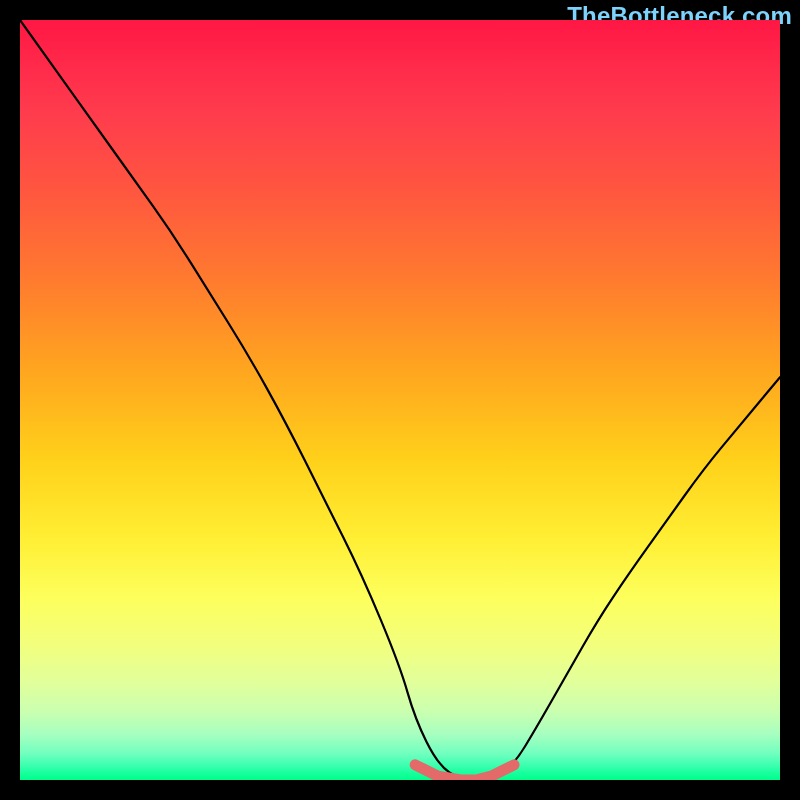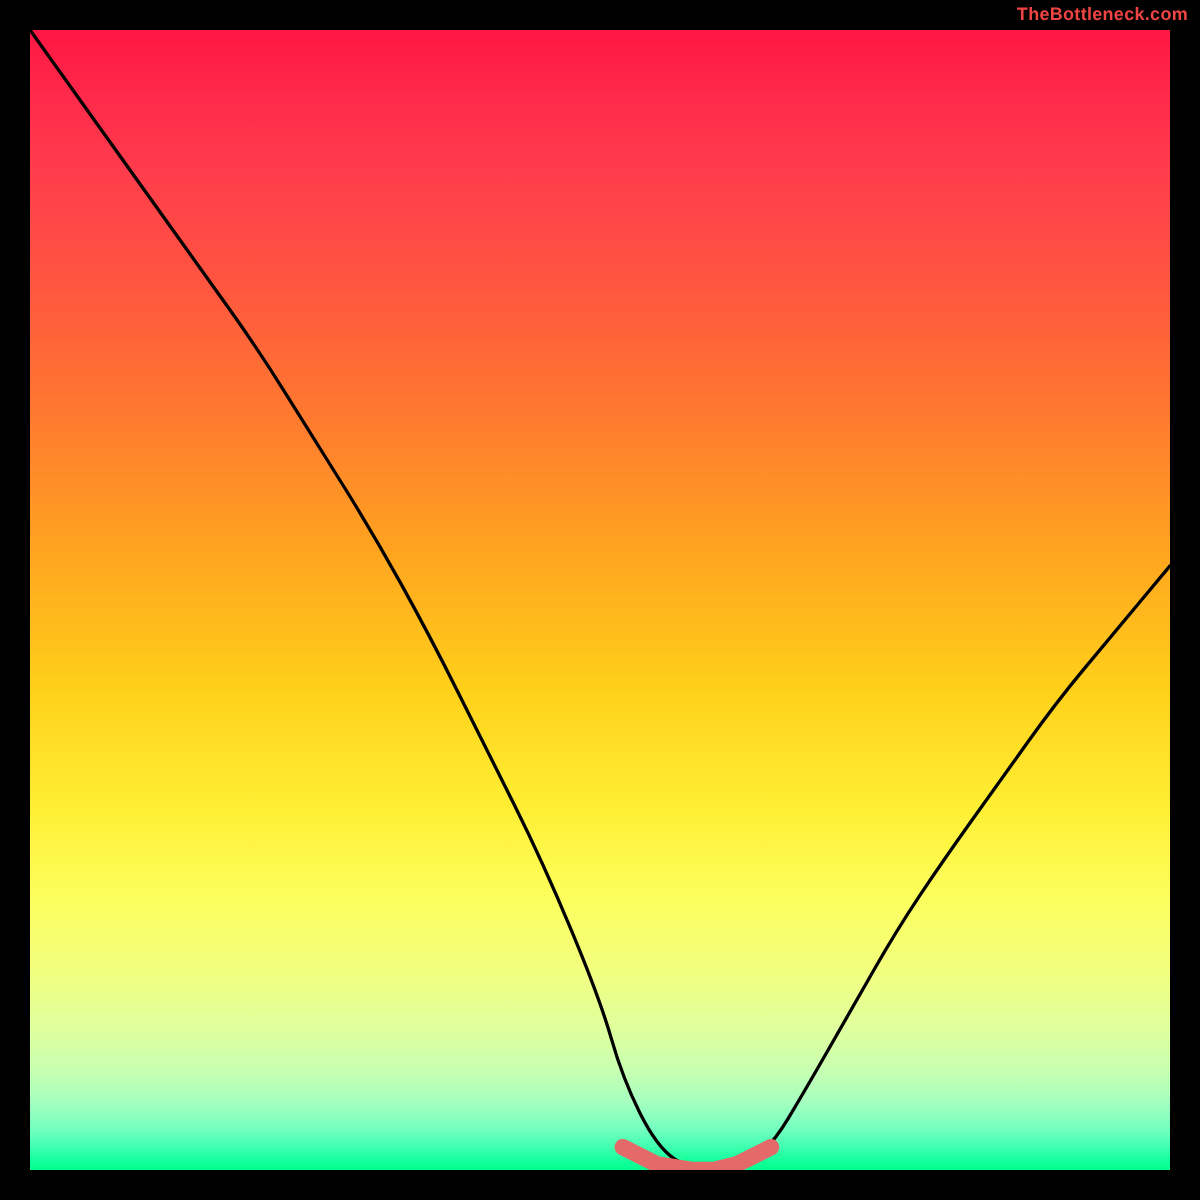--- a/index.html
+++ b/index.html
@@ -47,23 +47,23 @@
       #3effb0 98%,
       #1aff9f 99%,
       #00ff8c 100%
     );
   }
   .watermark {
     position: absolute;
     top: 2px;
     right: 8px;
     font-family: Arial, Helvetica, sans-serif;
-    font-size: 12px;
+    font-size: 24px;
     font-weight: 600;
-    color: #ef4444;
+    color: #7dd3fc;
     letter-spacing: 0.2px;
   }
   svg.curve {
     position: absolute;
     left: 0;
     top: 0;
     width: 760px;
     height: 760px;
   }
 </style>

